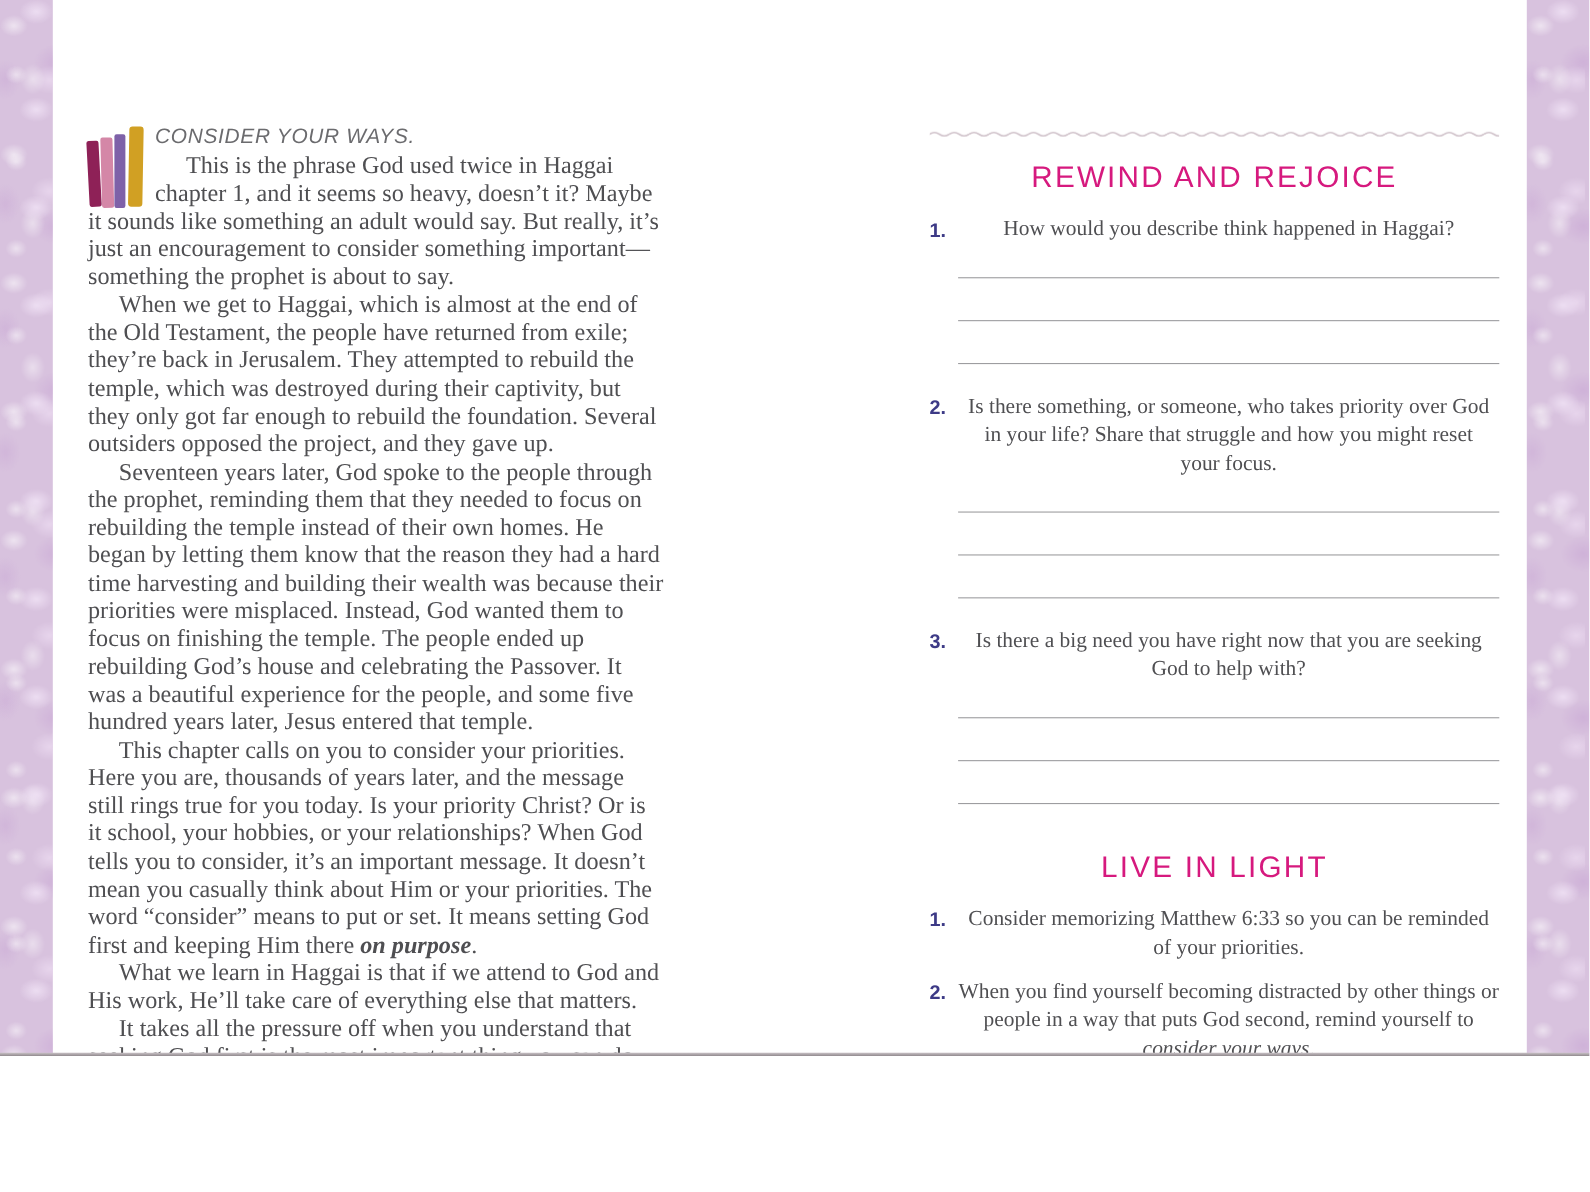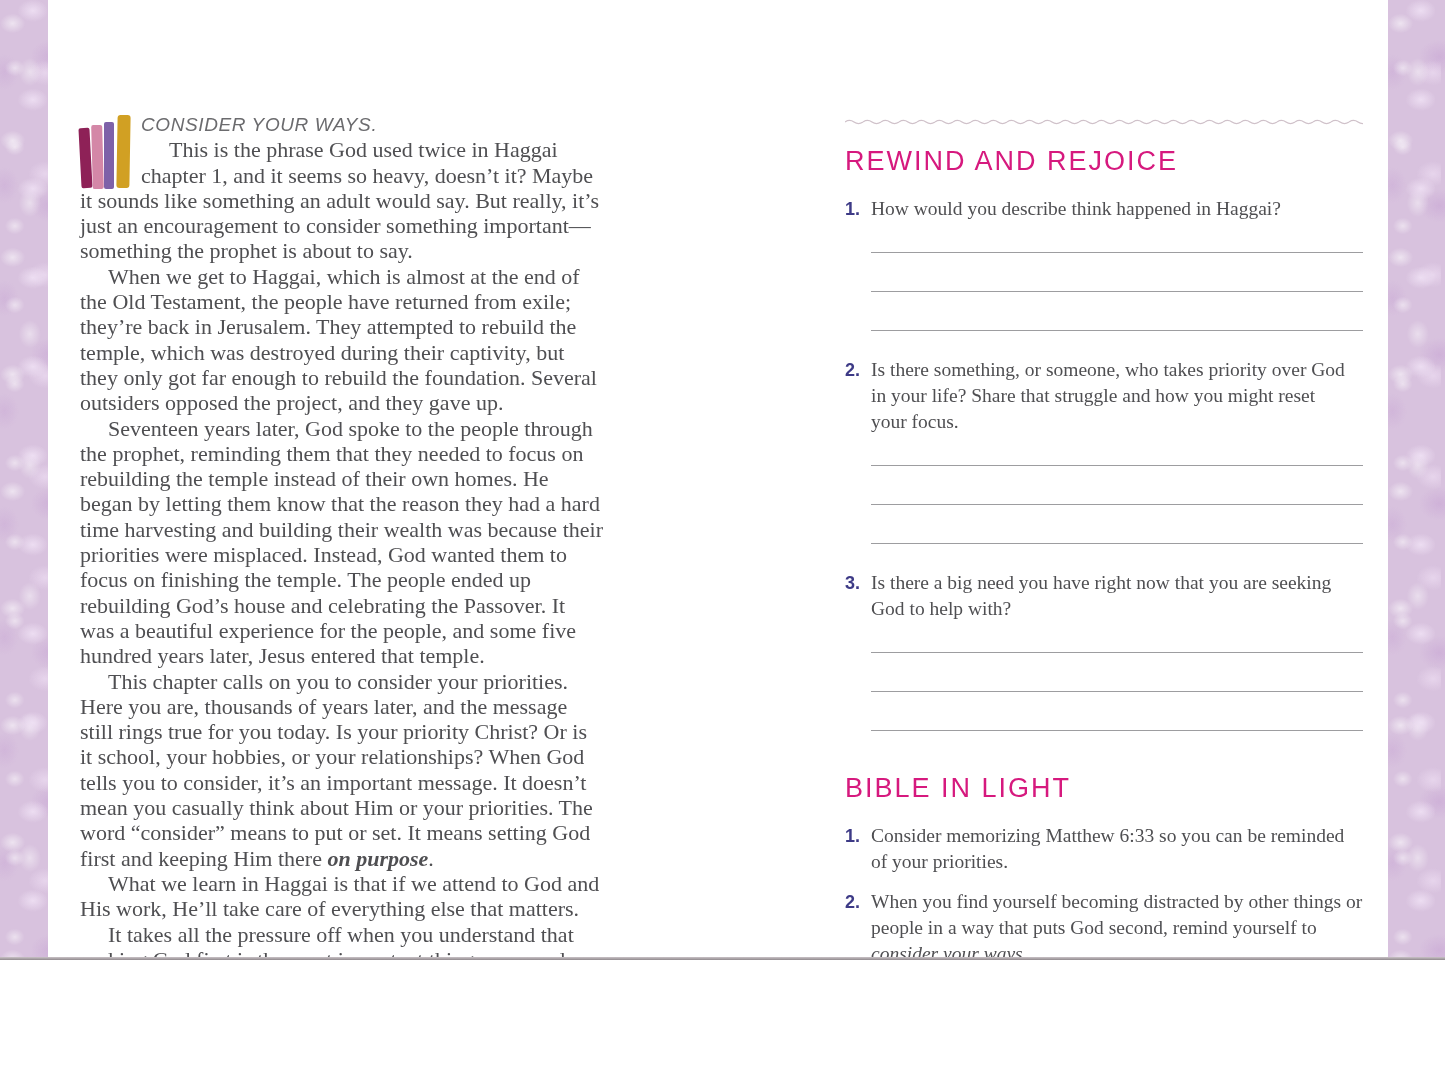--- a/index.html
+++ b/index.html
@@ -32,21 +32,21 @@
   .spine1{left:0;top:13px;width:11px;height:60px;transform:rotate(-3deg);}
   .spine2{left:12px;top:10px;width:11px;height:64px;transform:rotate(-1.5deg);}
   .spine3{left:24px;top:7px;width:10px;height:67px;}
   .spine4{left:37px;top:0;width:13px;height:73px;transform:rotate(1deg);border-radius:3px;}
   .lead-in{font-family:"Liberation Sans", sans-serif;font-style:italic;font-size:19px;
            line-height:25.3px;letter-spacing:.6px;color:#6b6b6e;}
   .para{margin:0;font-size:22px;line-height:25.3px;text-indent:28px;}
   .para em{font-style:italic;font-weight:bold;}
 
   
-  .page-right{position:absolute;left:845px;top:118px;width:518px;color:#4f4f52;}
+  .page-right{position:absolute;left:845px;top:118px;width:518px;color:#4f4f52;text-align:center;}
   .wave{display:block;margin:0 0 0 0;}
   .section-heading{font-family:"Liberation Sans", sans-serif;font-size:27px;line-height:30px;
                    letter-spacing:2px;color:#d6197e;margin-top:20px;}
   .question{position:relative;padding-left:26px;margin:0;font-size:19.5px;line-height:26px;}
   .q-num{position:absolute;left:0;top:0;font-family:"Liberation Sans", sans-serif;
          font-weight:bold;font-size:18px;line-height:26px;color:#3d3a86;}
   .q-text{white-space:pre-wrap;}
   .q-text em{font-style:italic;}
   .section-heading + .question{margin-top:20px;}
   .question + .question{margin-top:14px;}
@@ -122,21 +122,21 @@
         </div>
         <div class="question">
           <span class="q-num">3.</span>
           <div class="q-text"><span>Is there a big need you have right now that you are seeking God to help with?</span></div>
         </div>
         <div class="answer-lines">
           <div class="answer-line"></div>
           <div class="answer-line"></div>
           <div class="answer-line"></div>
         </div>
-        <div class="section-heading">BIBLE IN LIGHT</div>
+        <div class="section-heading">LIVE IN LIGHT</div>
         <div class="question">
           <span class="q-num">1.</span>
           <div class="q-text"><span>Consider memorizing Matthew 6:33 so you can be reminded of your priorities.</span></div>
         </div>
         <div class="question">
           <span class="q-num">2.</span>
           <div class="q-text"><span>When you find yourself becoming distracted by other things or people in a way that puts God second, remind yourself to </span><em>consider your ways</em><span>.</span></div>
         </div>
       </div>
   </div>

